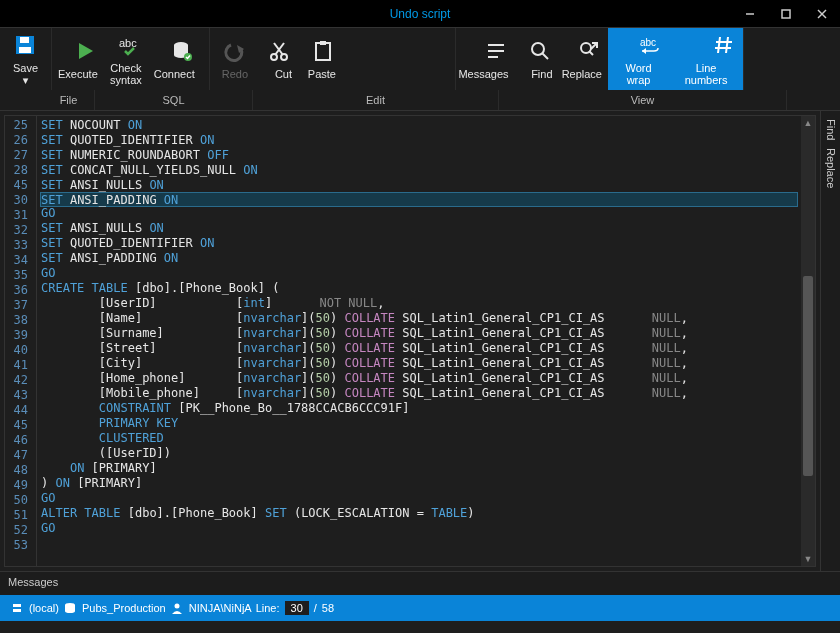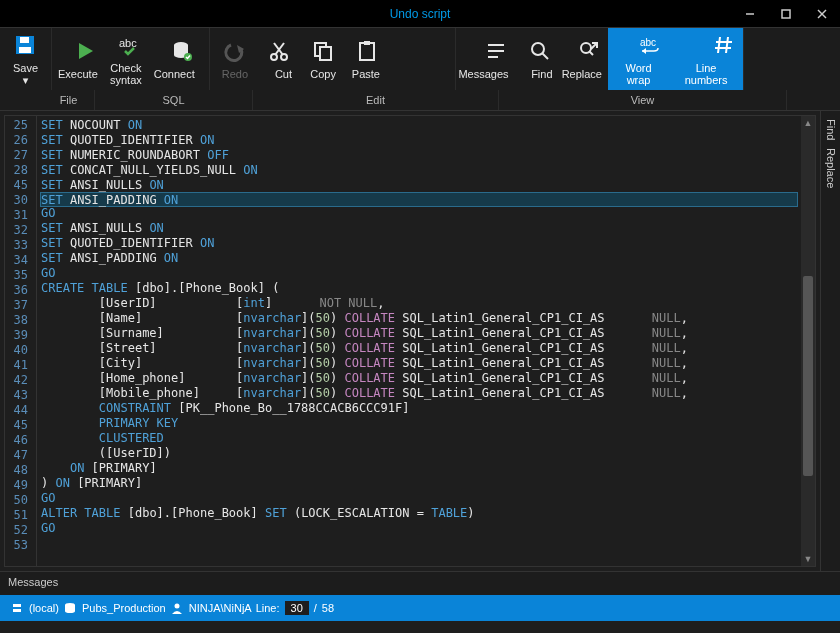--- a/index.html
+++ b/index.html
@@ -251,29 +251,20 @@
         <div class="ribbon-btn">
           <div class="icon">
             <svg width="24" height="24">
               <circle cx="7" cy="18" r="3" stroke="#e6e6e6" stroke-width="2" fill="none"></circle>
               <circle cx="17" cy="18" r="3" stroke="#e6e6e6" stroke-width="2" fill="none"></circle>
               <line x1="8" y1="16" x2="17" y2="4" stroke="#e6e6e6" stroke-width="2"></line>
               <line x1="16" y1="16" x2="7" y2="4" stroke="#e6e6e6" stroke-width="2"></line>
             </svg>
           </div>
           <div class="label">Cut</div>
-        </div>
-        <div class="ribbon-btn">
-          <div class="icon">
-            <svg width="24" height="24">
-              <rect x="4" y="4" width="11" height="13" stroke="#e6e6e6" stroke-width="2" fill="none"></rect>
-              <rect x="9" y="8" width="11" height="13" stroke="#e6e6e6" stroke-width="2" fill="#1c1c1c"></rect>
-            </svg>
-          </div>
-          <div class="label">Copy</div>
         </div>
         <div class="ribbon-btn">
           <div class="icon">
             <svg width="24" height="24">
               <rect x="5" y="4" width="14" height="17" stroke="#e6e6e6" stroke-width="2" fill="none"></rect>
               <rect x="9" y="2" width="6" height="4" fill="#e6e6e6"></rect>
             </svg>
           </div>
           <div class="label">Paste</div>
         </div>

